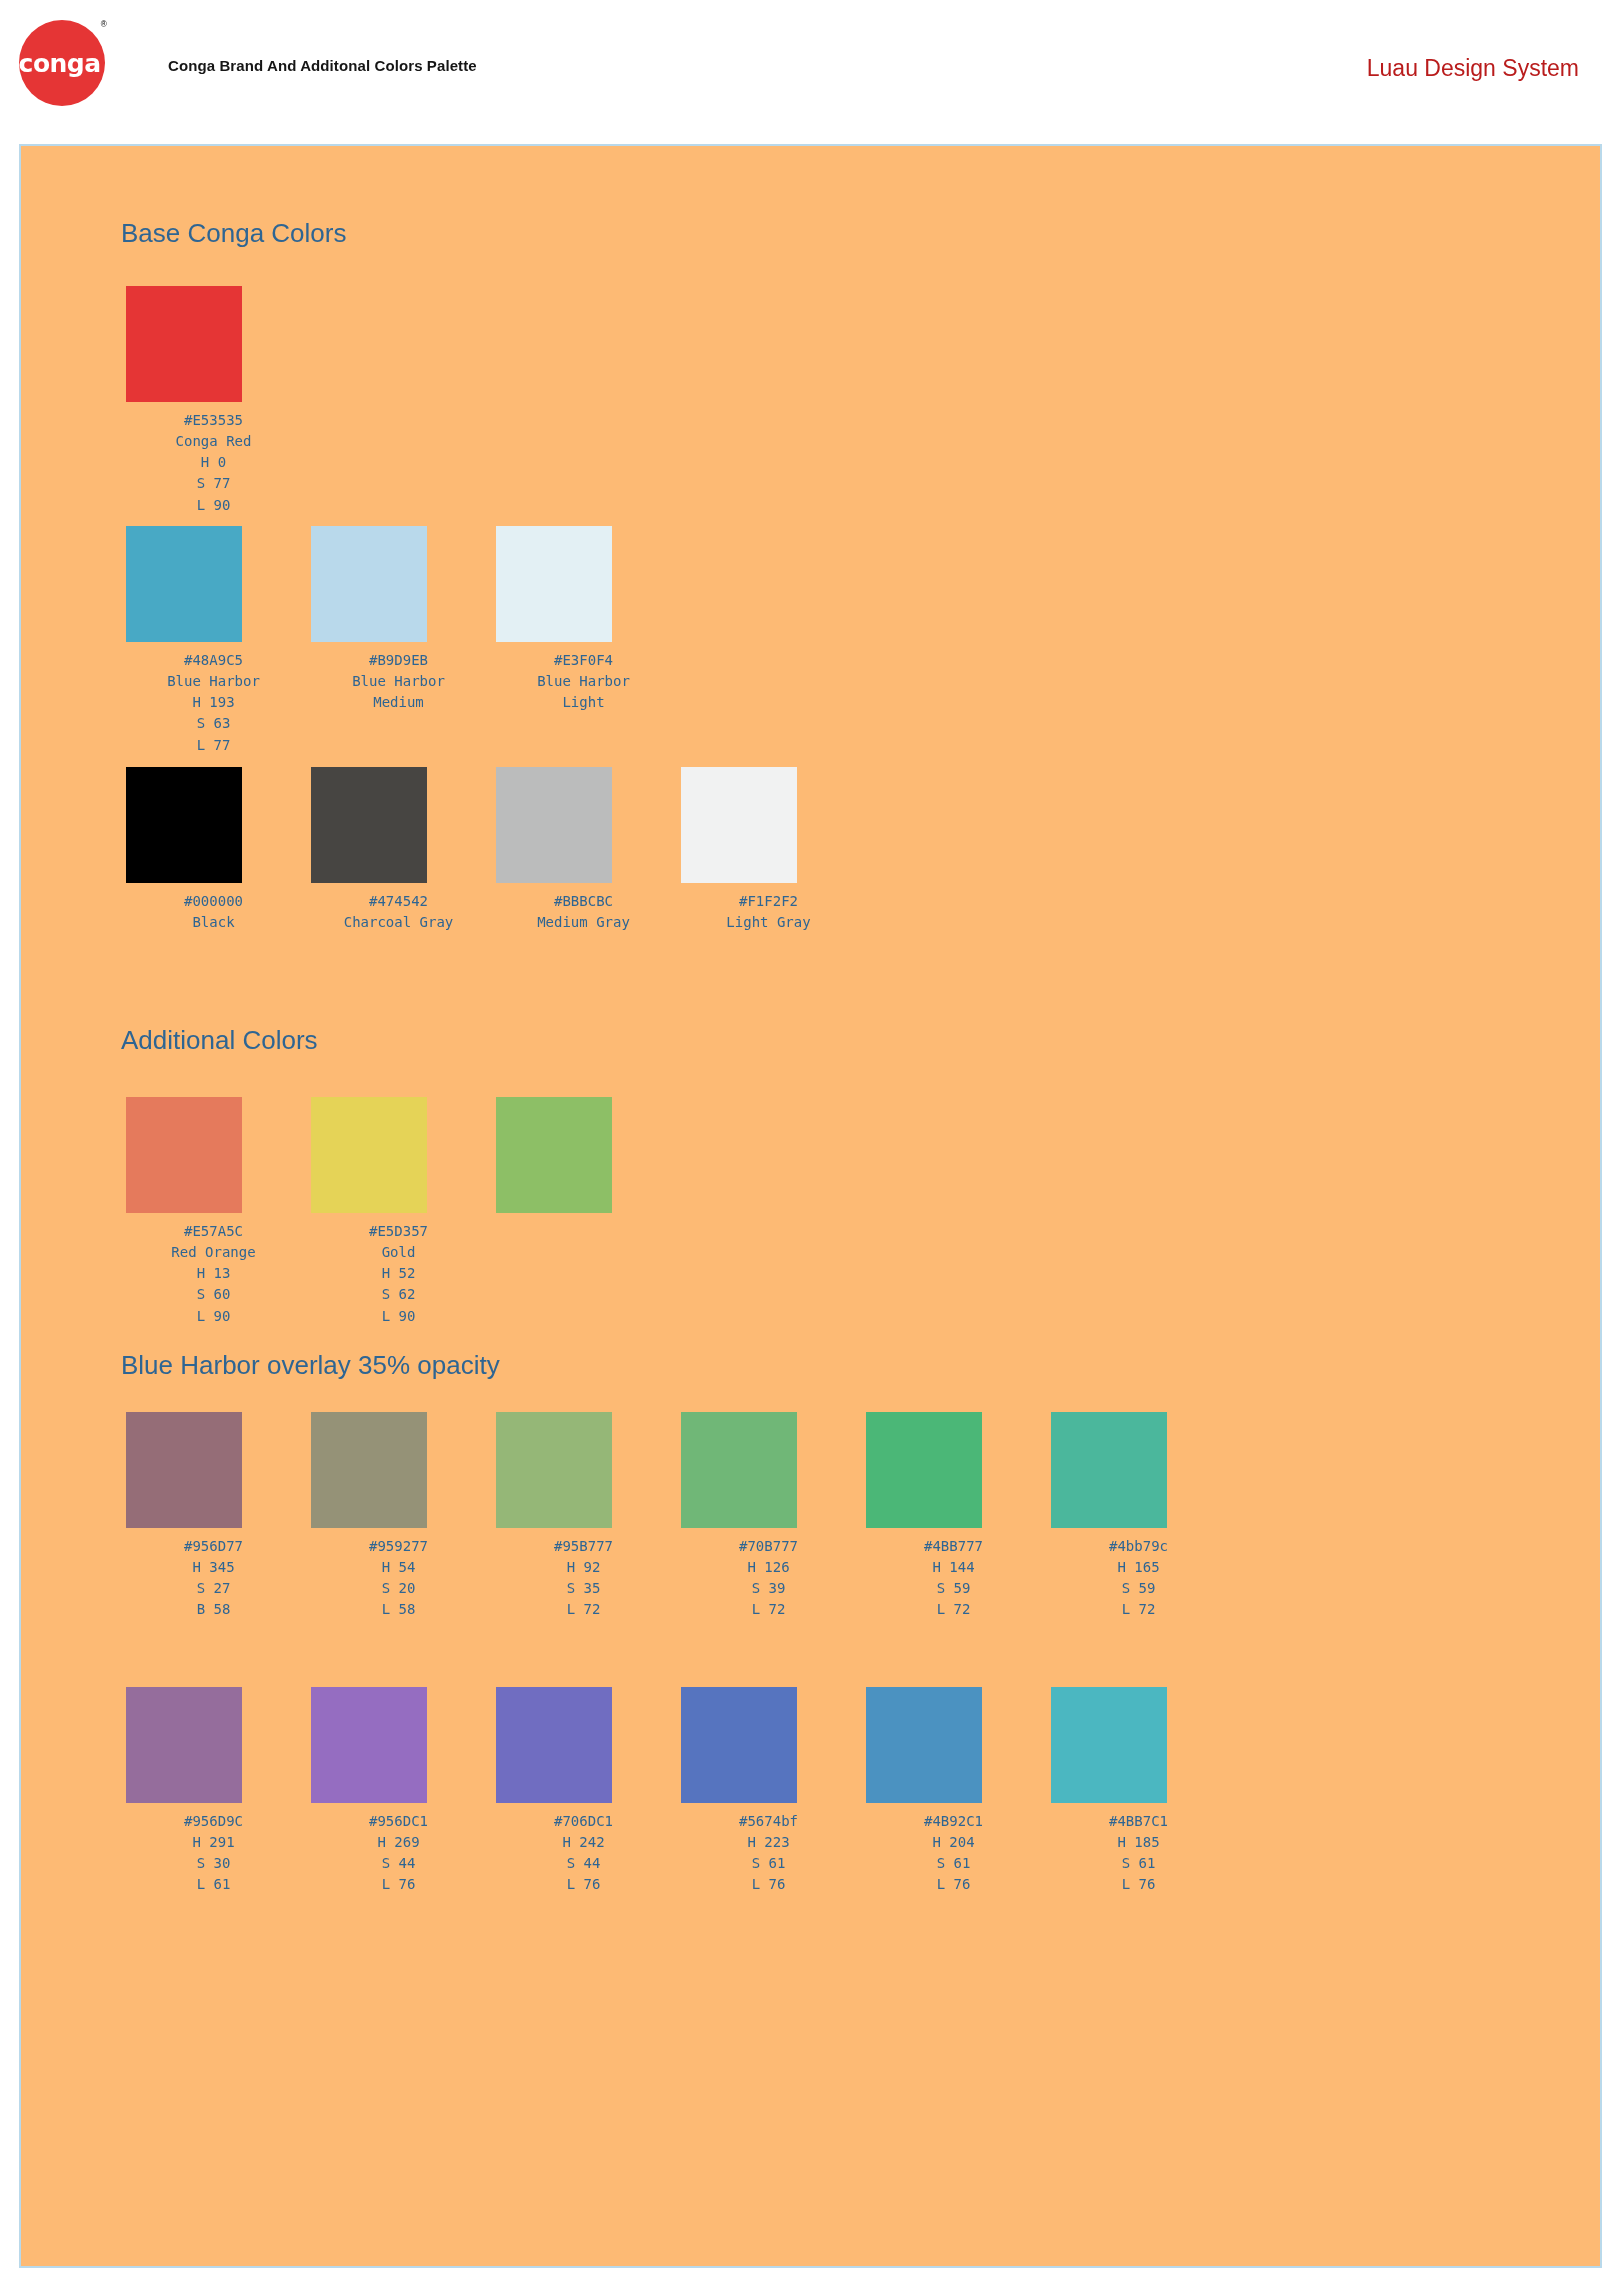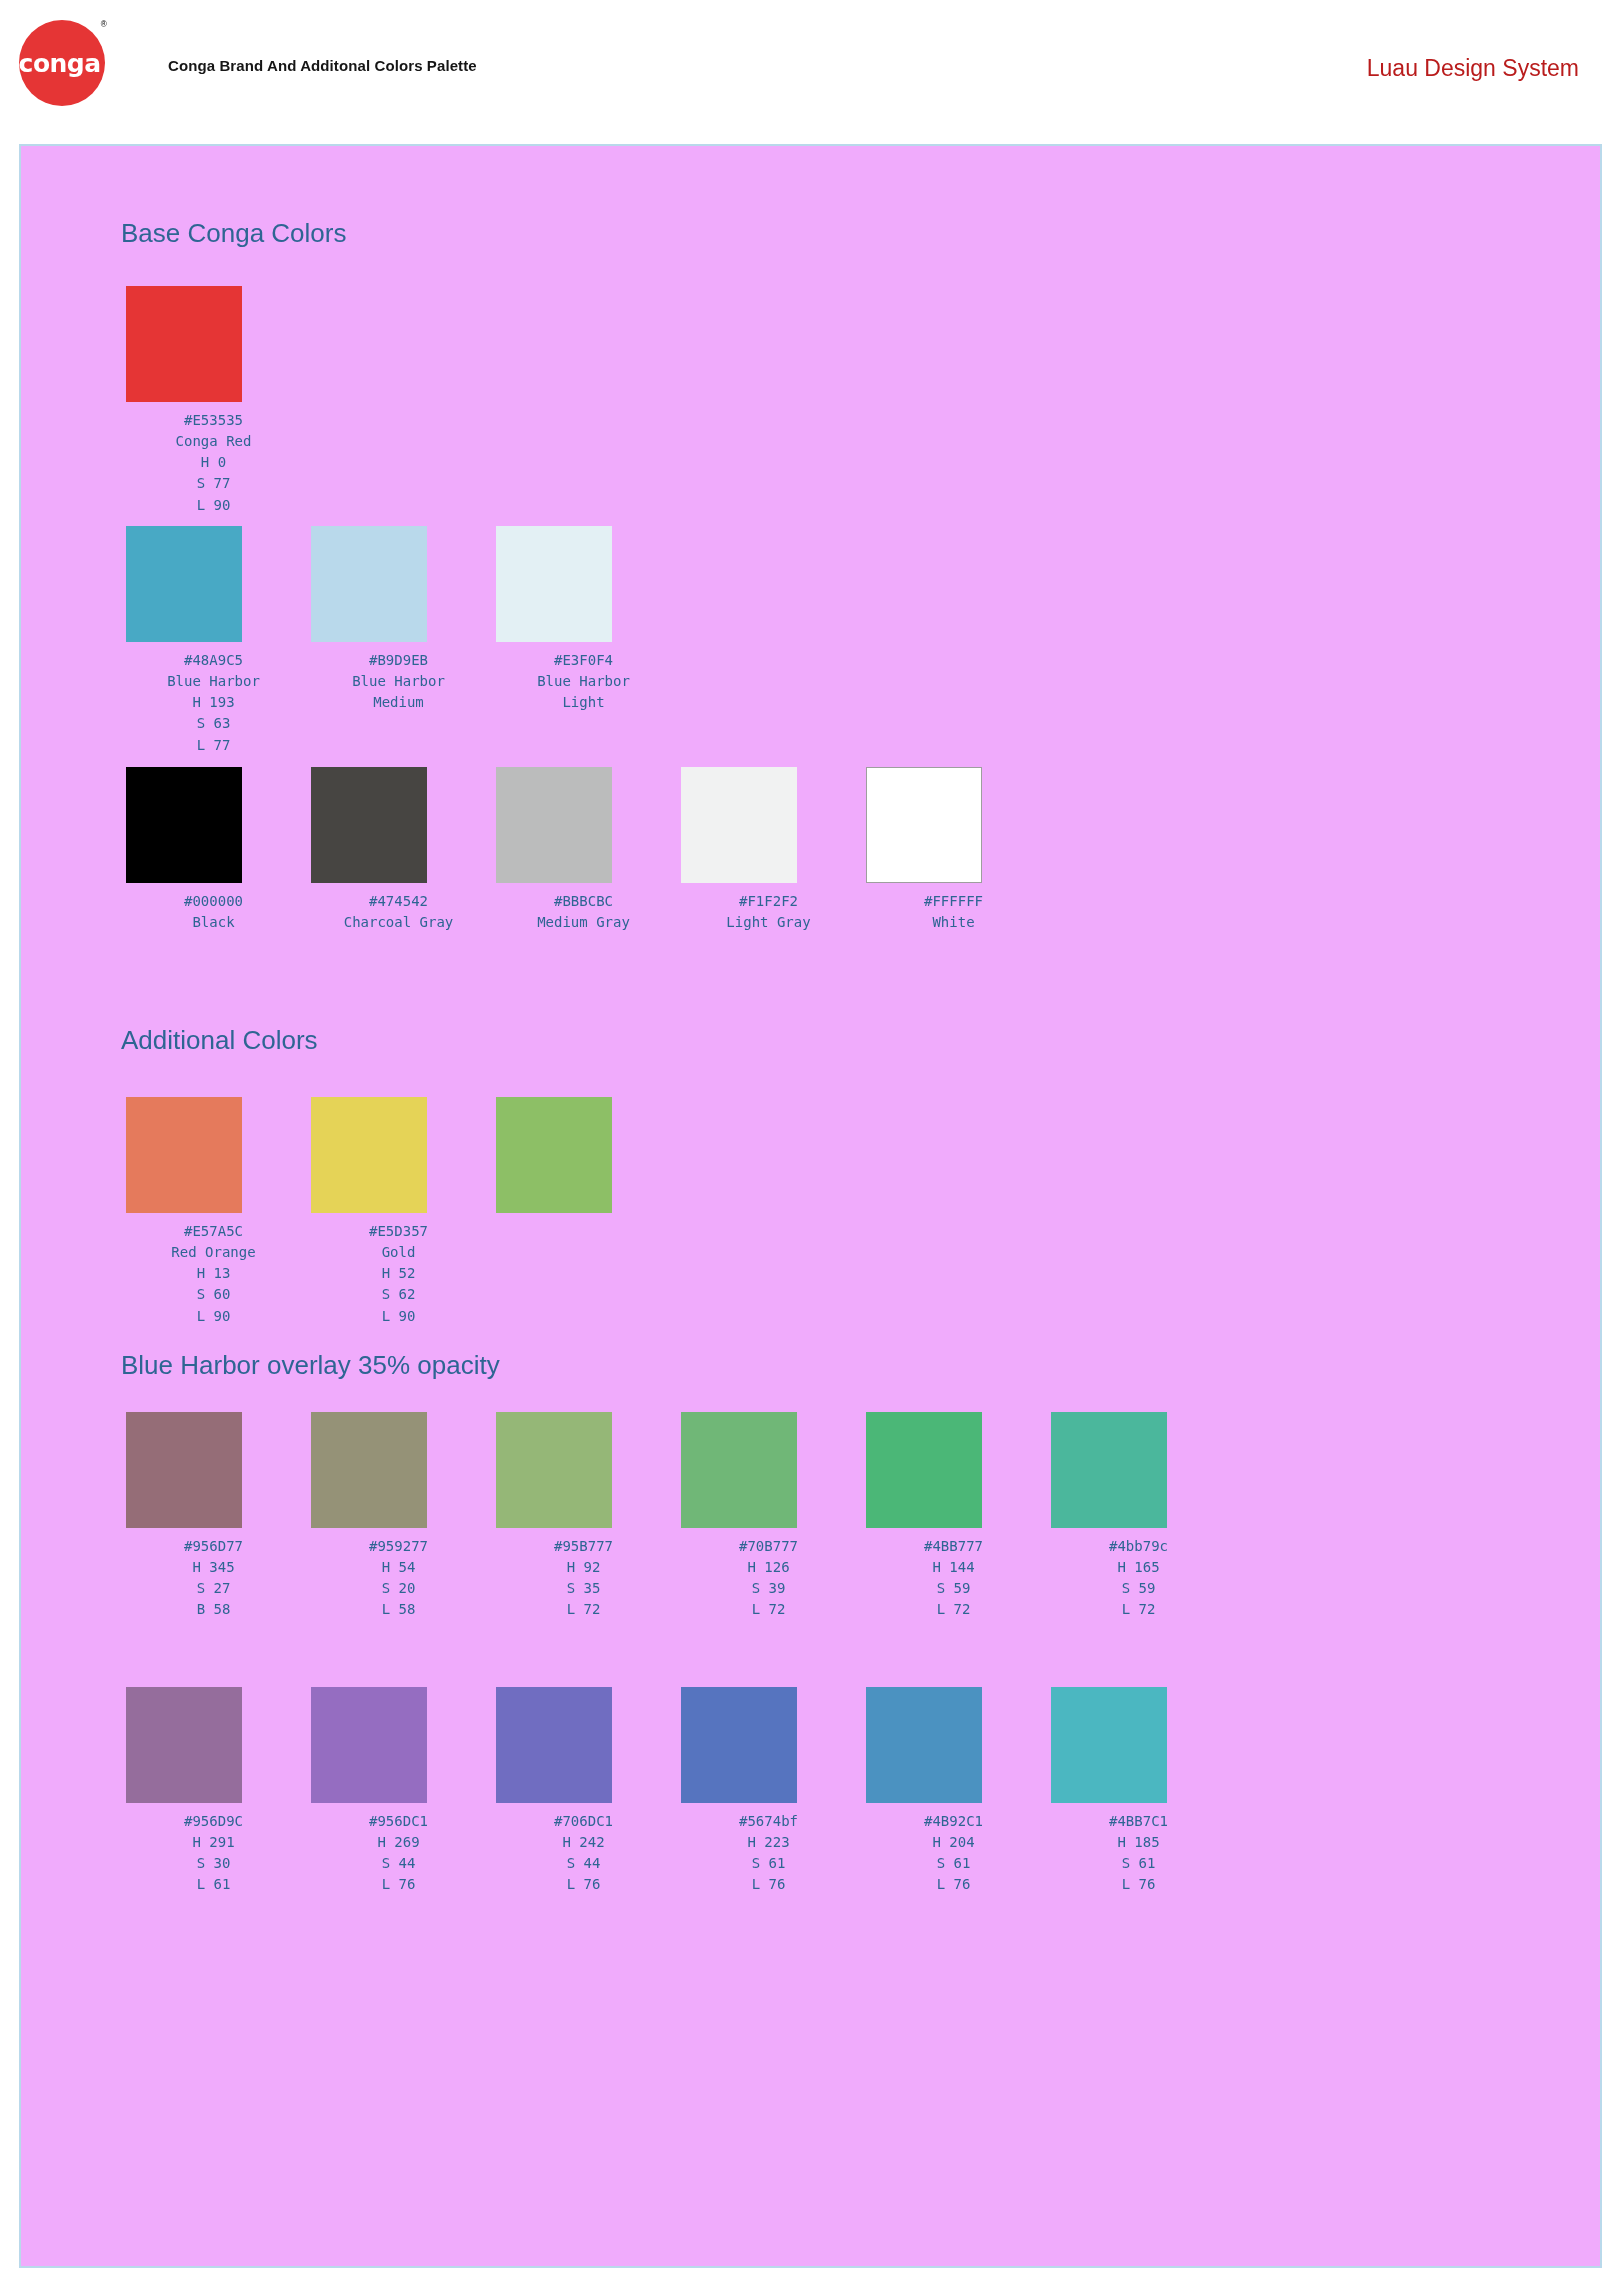--- a/index.html
+++ b/index.html
@@ -84,21 +84,21 @@
   }
 
   
   .content-frame {
     position: absolute;
     left: 19px;
     top: 144px;
     width: 1583px;
     height: 2124px;
     border: 2.4px solid #B9D9EB;
-    background: #f0abfc;
+    background: #fdba74;
   }
 
   .frame-inner {
     position: relative;
     width: 100%;
     height: 100%;
   }
 
   
   .section-heading {
@@ -214,24 +214,20 @@
           <div class="swatch-labels"><span class="lbl">#474542</span><span class="lbl">Charcoal Gray</span></div>
         </div>
         <div class="swatch-cell">
           <div class="swatch-chip" style="background: rgb(187, 188, 188);"></div>
           <div class="swatch-labels"><span class="lbl">#BBBCBC</span><span class="lbl">Medium Gray</span></div>
         </div>
         <div class="swatch-cell">
           <div class="swatch-chip" style="background: rgb(241, 242, 242);"></div>
           <div class="swatch-labels"><span class="lbl">#F1F2F2</span><span class="lbl">Light Gray</span></div>
         </div>
-        <div class="swatch-cell">
-          <div class="swatch-chip outlined" style="background: rgb(255, 255, 255);"></div>
-          <div class="swatch-labels"><span class="lbl">#FFFFFF</span><span class="lbl">White</span></div>
-        </div>
       </div>
 
     <div class="section-heading" id="heading-additional">Additional Colors</div>
 
     <div class="swatch-row" id="row-additional">
         <div class="swatch-cell">
           <div class="swatch-chip" style="background: rgb(229, 122, 92);"></div>
           <div class="swatch-labels"><span class="lbl">#E57A5C</span><span class="lbl">Red Orange</span><span class="lbl">H 13</span><span class="lbl">S 60</span><span class="lbl">L 90</span></div>
         </div>
         <div class="swatch-cell">

